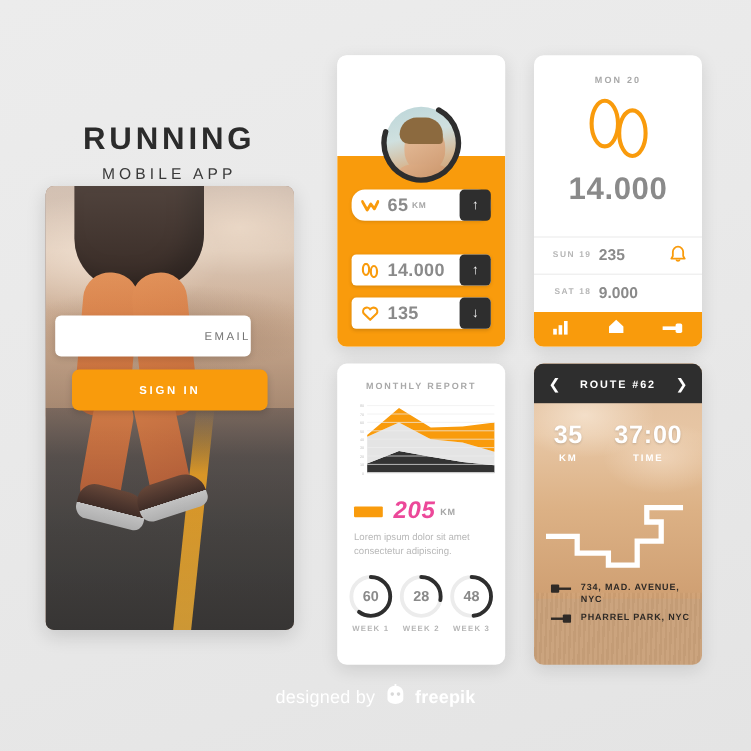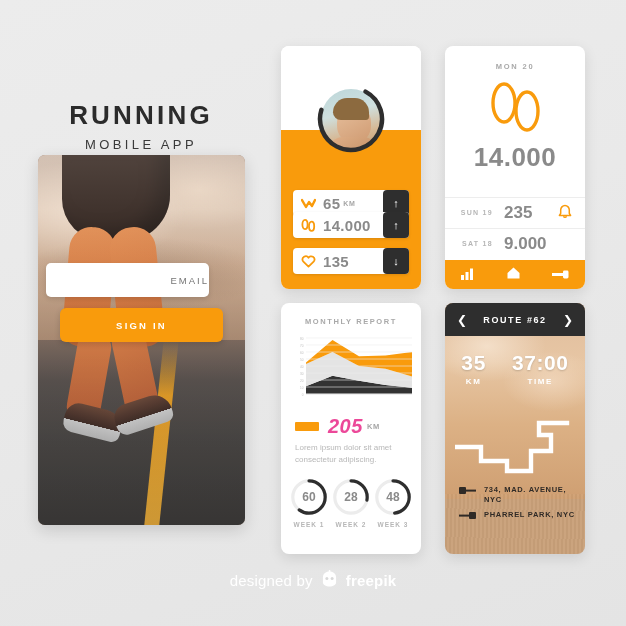--- a/index.html
+++ b/index.html
@@ -131,21 +131,21 @@
     background:linear-gradient(150deg,#e0b089,#c28d62);
   }
   #avatar-ring{
     position:absolute; left:36px; top:39px; width:68px; height:68px;
   }
   .stat-row{
     position:absolute; left:12px; width:116px; height:26px;
     background:#fff; border-radius:4px; display:flex; align-items:center;
     box-shadow:0 1px 3px rgba(0,0,0,.12);
   }
-  .sr1{ top:144px; } .sr2{ top:166px; } .sr3{ top:202px; }
+  .sr1{ top:112px;border-radius:11px; } .sr2{ top:166px; } .sr3{ top:202px; }
   .stat-icon{ width:30px; display:flex; justify-content:center; align-items:center; color:#f99b0c; }
   .stat-val{ font-size:15px; font-weight:700; color:#8a8a8a; letter-spacing:.3px; }
   .stat-unit{ font-size:7px; font-weight:700; color:#a6a6a6; margin-left:3px; letter-spacing:.6px; }
   .stat-arrow{
     position:absolute; right:0; top:0; width:26px; height:26px;
     background:#2e2e2e; border-radius:4px;
     display:flex; align-items:center; justify-content:center; color:#fff; font-size:11px;
   }
 
   
@@ -158,21 +158,21 @@
   #daily-steps{
     text-align:center; margin-top:6px; font-size:26px; font-weight:700;
     color:#8a8a8a; letter-spacing:.5px;
   }
   .day-row{
     position:absolute; left:0; right:0; height:30px; display:flex; align-items:center;
     border-top:1px solid #ededed;
   }
   .dr1{ top:151px; } .dr2{ top:182px; }
   .day-lbl{ width:48px; text-align:right; font-size:7px; font-weight:700; letter-spacing:1.3px; color:#b6b6b6; }
-  .day-val{ margin-left:11px; font-size:17px; font-weight:700; color:#8a8a8a; }
+  .day-val{ margin-left:6px; font-size:13px; font-weight:700; color:#8a8a8a; }
   #bell-icon{ position:absolute; right:13px; top:6px; color:#f99b0c; }
   #daily-nav{
     position:absolute; left:0; right:0; bottom:0; height:29px; background:#f99b0c;
     display:flex; align-items:center; justify-content:space-around; color:#fff;
   }
 
   
   #report-card{ left:281px; top:303px; width:140px; height:251px; }
   #report-title{
     text-align:center; margin-top:14px; font-size:7.5px; font-weight:700;

